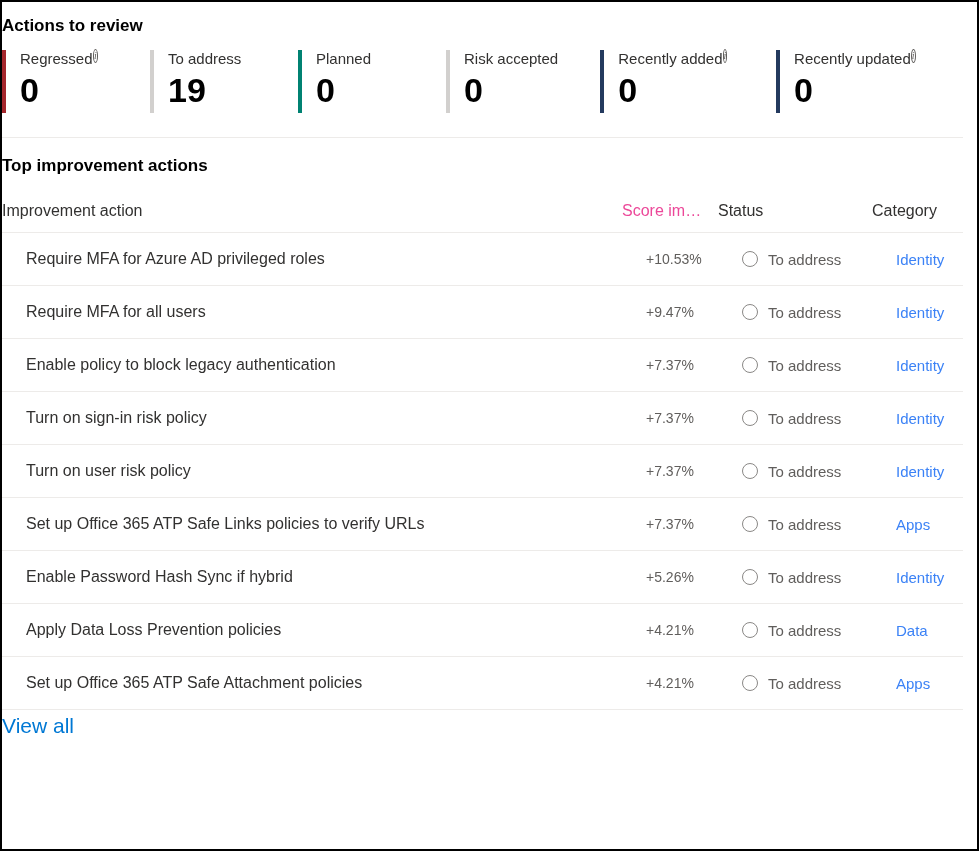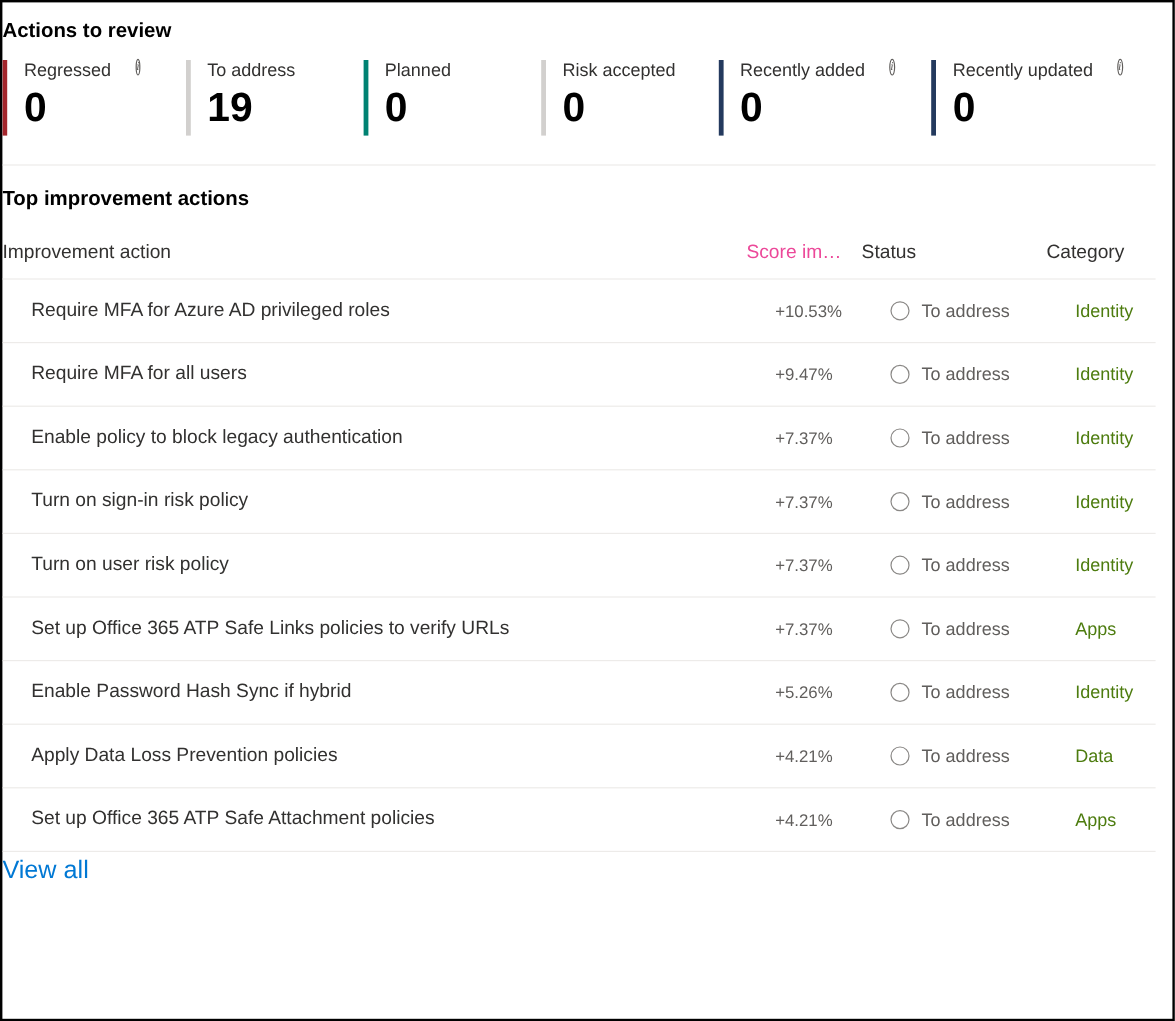--- a/index.html
+++ b/index.html
@@ -34,21 +34,21 @@
     }
     .stat-card.red { border-left-color: #a4262c; }
     .stat-card.gray { border-left-color: #d2d0ce; }
     .stat-card.teal { border-left-color: #008272; }
     .stat-card.navy { border-left-color: #243a5e; }
     .stat-label {
       font-size: 15px;
       color: #323130;
       display: flex;
       align-items: center;
-      gap: 20px;
+      gap: 0;
       margin-bottom: 6px;
       white-space: nowrap;
     }
     .info-icon {
       display: inline-flex;
       align-items: center;
       justify-content: center;
       width: 14px;
       height: 14px;
       border: 1px solid #605e5c;
@@ -113,21 +113,21 @@
     }
     .status-circle {
       width: 16px;
       height: 16px;
       border: 1.5px solid #8a8886;
       border-radius: 50%;
       flex-shrink: 0;
     }
     .table-row .col-category {
       font-size: 15px;
-      color: #4d7c0f;
+      color: #3b82f6;
     }
     .view-all {
       display: inline-block;
       color: #0078d4;
       font-size: 21px;
       margin-top: 4px;
       cursor: pointer;
     }
   </style>
 </head>

